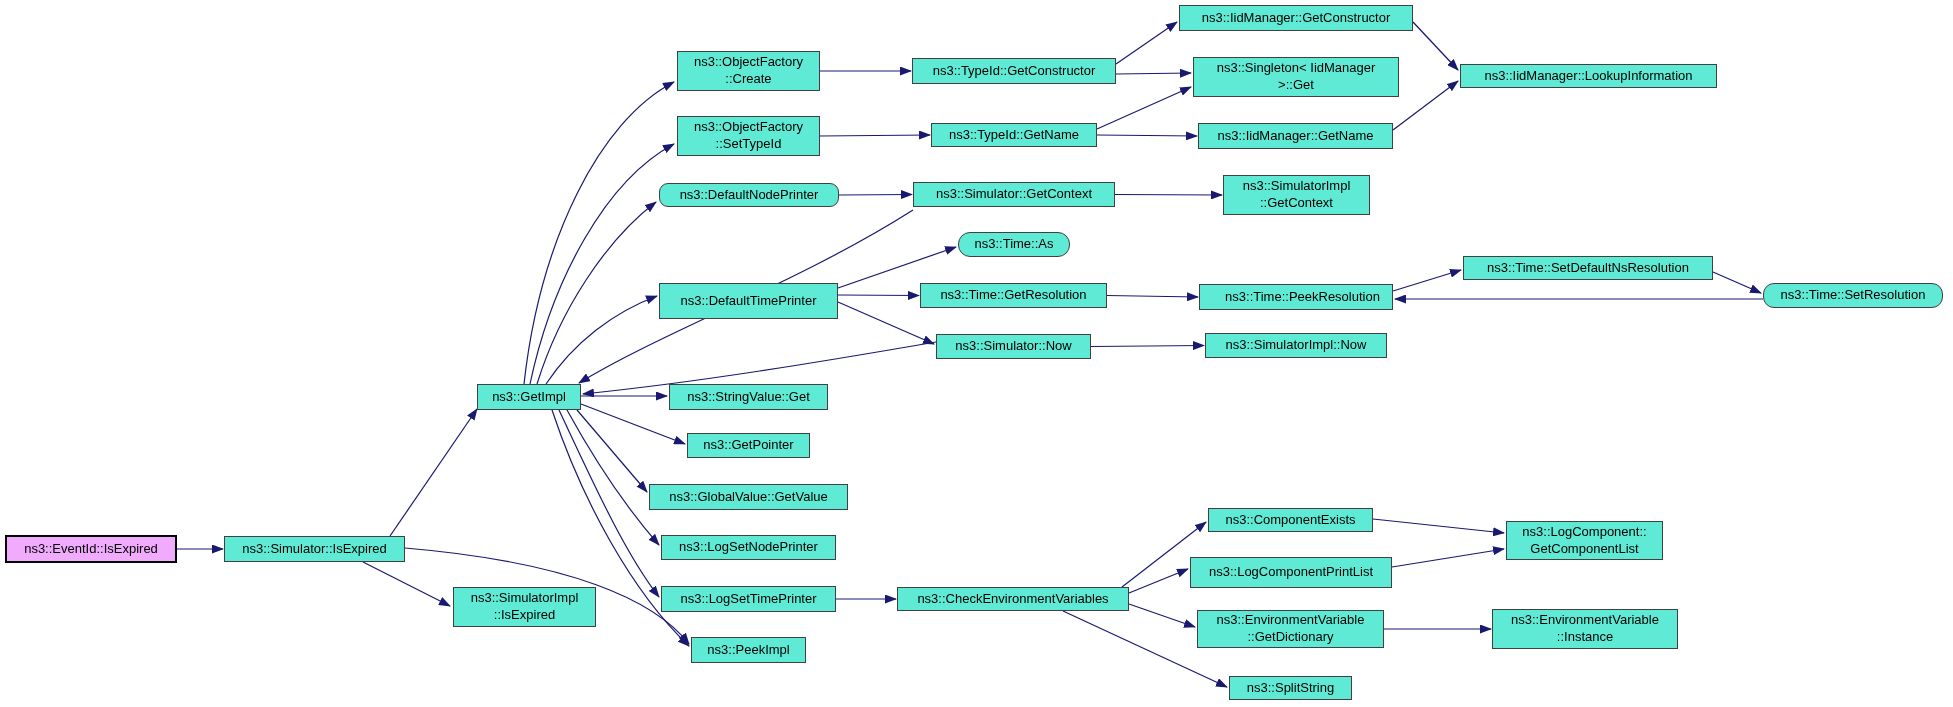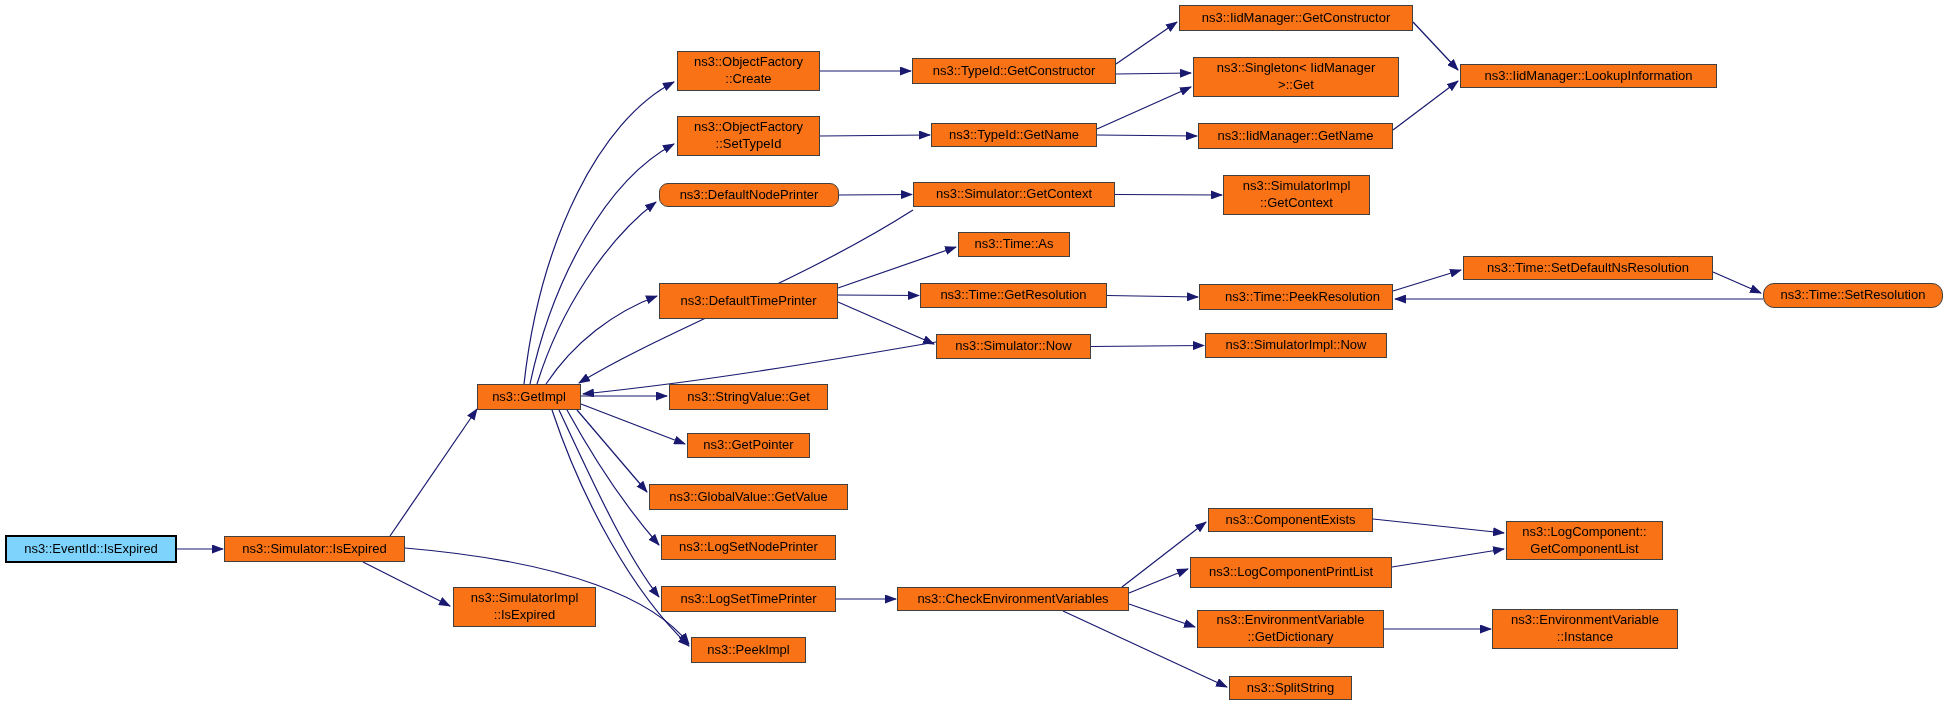--- a/index.html
+++ b/index.html
@@ -7,35 +7,35 @@
     position:relative;
     width:1953px;height:707px;
     background:#ffffff;
     font-family:"Liberation Sans", sans-serif;
     overflow:hidden;
   }
   #edge-layer{position:absolute;left:0;top:0;width:1953px;height:707px;}
   .node{
     position:absolute;
     box-sizing:border-box;
-    background:#f97316;
+    background:#5eead4;
     border:1px solid #404040;
     color:#000000;
     font-size:13px;
     line-height:1.28;
     display:flex;
     align-items:center;
     justify-content:center;
     text-align:center;
     white-space:nowrap;
     padding:0 3px;
     cursor:pointer;
   }
   .node.root{
-    background:#7dd3fc;
+    background:#f0abfc;
     border:2px solid #000000;
     cursor:default;
   }
 </style>
 </head>
 <body>
 
 <div class="canvas">
   <svg id="edge-layer" width="1953" height="707" viewBox="0 0 1953 707" xmlns="http://www.w3.org/2000/svg">
     <defs>
@@ -134,21 +134,21 @@
       <div class="node" style="left: 931px; top: 123px; width: 166px; height: 24px;">
         <div>
           <div>ns3::TypeId::GetName</div>
         </div>
       </div>
       <div class="node" style="left: 913px; top: 182px; width: 202px; height: 25px;">
         <div>
           <div>ns3::Simulator::GetContext</div>
         </div>
       </div>
-      <div class="node" style="left: 958px; top: 232px; width: 112px; height: 25px;">
+      <div class="node" style="left: 958px; top: 232px; width: 112px; height: 25px; border-radius: 12px;">
         <div>
           <div>ns3::Time::As</div>
         </div>
       </div>
       <div class="node" style="left: 920px; top: 283px; width: 187px; height: 25px;">
         <div>
           <div>ns3::Time::GetResolution</div>
         </div>
       </div>
       <div class="node" style="left: 936px; top: 334px; width: 155px; height: 25px;">

